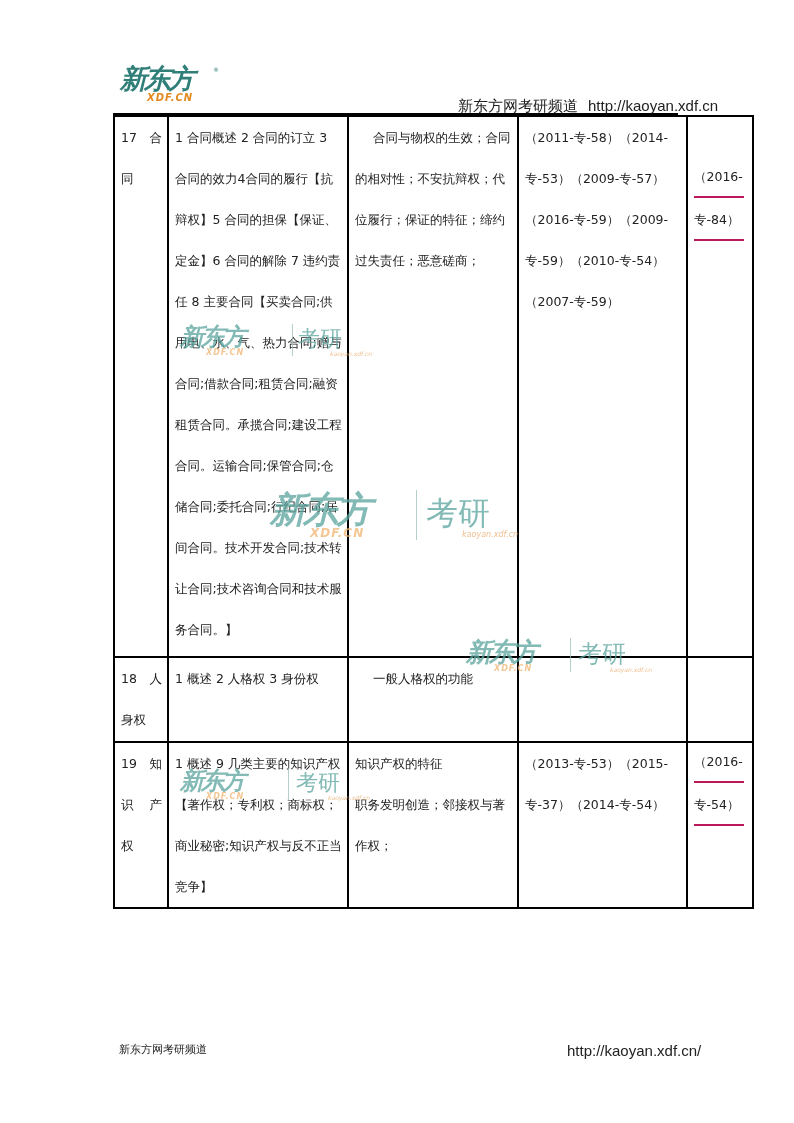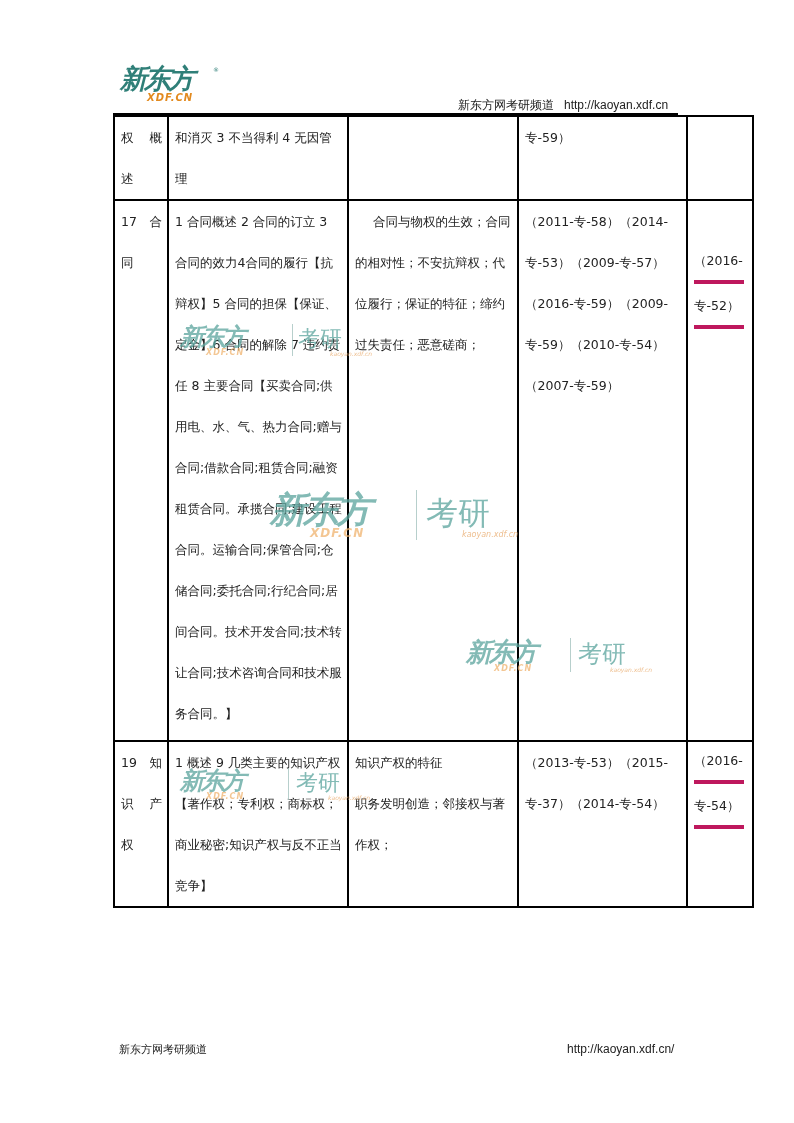--- a/index.html
+++ b/index.html
@@ -4,51 +4,51 @@
   <style>
     * { margin: 0; padding: 0; box-sizing: border-box; }
     html, body { width: 794px; height: 1123px; background: #ffffff; overflow: hidden; }
     body { position: relative; font-family: "DejaVu Sans", "Liberation Sans", sans-serif; color: #111; }
 
     .logo { position: absolute; left: 120px; top: 64px; width: 100px; height: 40px; }
     .logo .cn { position: absolute; left: 0; top: 0; font-size: 27px; font-weight: bold; font-style: italic; color: #2f7f78; letter-spacing: -3px; line-height: 30px; }
     .logo .en { position: absolute; left: 27px; top: 28px; font-size: 10px; font-weight: bold; font-style: italic; color: #e28a1f; letter-spacing: 1px; }
     .logo .reg { position: absolute; left: 93px; top: 2px; font-size: 6px; color: #2f7f78; }
 
-    .header-text { position: absolute; left: 458px; top: 97px; font-size: 12px; color: #222; white-space: nowrap; }
+    .header-text { position: absolute; left: 458px; top: 97px; font-size: 15px; color: #222; white-space: nowrap; }
     .header-text .url { margin-left: 10px; font-family: "Liberation Sans", sans-serif; }
     .header-rule { position: absolute; left: 113px; top: 113px; width: 565px; height: 3px; background: #000; }
 
     table.main { position: absolute; left: 113px; top: 115px; border-collapse: collapse; table-layout: fixed; }
     table.main td { border: 2px solid #000; vertical-align: top; font-size: 12.5px; line-height: 41px; padding: 0 5px 0 6px; word-break: break-all; color: #222; }
     table.main col.c1 { width: 54px; }
     table.main col.c2 { width: 180px; }
     table.main col.c3 { width: 170px; }
     table.main col.c4 { width: 169px; }
     table.main col.c5 { width: 66px; }
     tr.r1 td { height: 84px; padding-top: 0; }
     tr.r2 td { height: 541px; }
     tr.r3 td { height: 85px; }
     tr.r4 td { height: 122px; }
     td.c1 { text-align: justify; text-align-last: justify; }
     td.c1 span { display: block; }
     td.c1 .last { text-align-last: left; }
     td.c5 { padding: 0 8px 0 6px !important; }
-    .uline { display: block; border-bottom: 4px solid #be185d; line-height: 38px; margin-bottom: 3px; }
+    .uline { display: block; border-bottom: 2px solid #be185d; line-height: 38px; margin-bottom: 3px; }
     .indent { text-indent: 18px; }
 
     .wm { position: absolute; opacity: 0.75; pointer-events: none; }
     .wm .cn { position: absolute; left: 0; top: 0; font-weight: bold; font-style: italic; color: #5aa49d; letter-spacing: -3px; }
     .wm .en { position: absolute; font-weight: bold; font-style: italic; color: #f0b470; letter-spacing: 1px; }
     .wm .bar { position: absolute; top: 0; width: 1px; background: #9fbfbb; }
     .wm .ky { position: absolute; font-weight: normal; color: #5aa49d; }
     .wm .kyurl { position: absolute; font-style: italic; color: #e8a868; padding-left: 32px; }
 
     .footer-left { position: absolute; left: 119px; top: 1042px; font-size: 11px; color: #222; }
-    .footer-right { position: absolute; left: 567px; top: 1042px; font-size: 12px; color: #222; font-family: "Liberation Sans", sans-serif; }
+    .footer-right { position: absolute; left: 567px; top: 1042px; font-size: 15px; color: #222; font-family: "Liberation Sans", sans-serif; }
   </style>
 </head>
 <body>
 
 <div class="logo">
   <span class="cn">新东方</span>
   <span class="en">XDF.CN</span>
   <span class="reg">®</span>
 </div>
 <div class="header-text">
@@ -58,43 +58,43 @@
 
 <table class="main">
   <colgroup>
       <col class="c1">
       <col class="c2">
       <col class="c3">
       <col class="c4">
       <col class="c5">
     </colgroup>
   <tbody>
-      <tr class="r1">
-    <td class="c1">
-      <span>权　概</span>
-      <span class="last">述</span>
-    </td>
-    <td>和消灭 3 不当得利 4 无因管理</td>
-    <td></td>
-    <td>专-59）</td>
-    <td class="c5"></td>
-  </tr>
   <tr class="r2">
     <td class="c1">
       <span>17　合</span>
       <span class="last">同</span>
     </td>
     <td>1 合同概述 2 合同的订立 3 合同的效力4合同的履行【抗辩权】5 合同的担保【保证、定金】6 合同的解除 7 违约责任 8 主要合同【买卖合同;供用电、水、气、热力合同;赠与合同;借款合同;租赁合同;融资租赁合同。承揽合同;建设工程合同。运输合同;保管合同;仓储合同;委托合同;行纪合同;居间合同。技术开发合同;技术转让合同;技术咨询合同和技术服务合同。】</td>
     <td class="indent">合同与物权的生效；合同的相对性；不安抗辩权；代位履行；保证的特征；缔约过失责任；恶意磋商；</td>
     <td>（2011-专-58）（2014-专-53）（2009-专-57）（2016-专-59）（2009-专-59）（2010-专-54）（2007-专-59）</td>
     <td class="c5">
       <span style="display:block;height:41px;"></span>
       <span class="uline">（2016-</span>
-      <span class="uline">专-52）</span>
+      <span class="uline">专-84）</span>
     </td>
+  </tr>
+  <tr class="r3">
+    <td class="c1">
+      <span>18　人</span>
+      <span class="last">身权</span>
+    </td>
+    <td>1 概述 2 人格权 3 身份权</td>
+    <td class="indent">一般人格权的功能</td>
+    <td></td>
+    <td class="c5"></td>
   </tr>
   <tr class="r4">
     <td class="c1">
       <span>19　知</span>
       <span>识　产</span>
       <span class="last">权</span>
     </td>
     <td>1 概述 9 几类主要的知识产权【著作权；专利权；商标权；商业秘密;知识产权与反不正当竞争】</td>
     <td>
       <span style="display:block">知识产权的特征</span>

